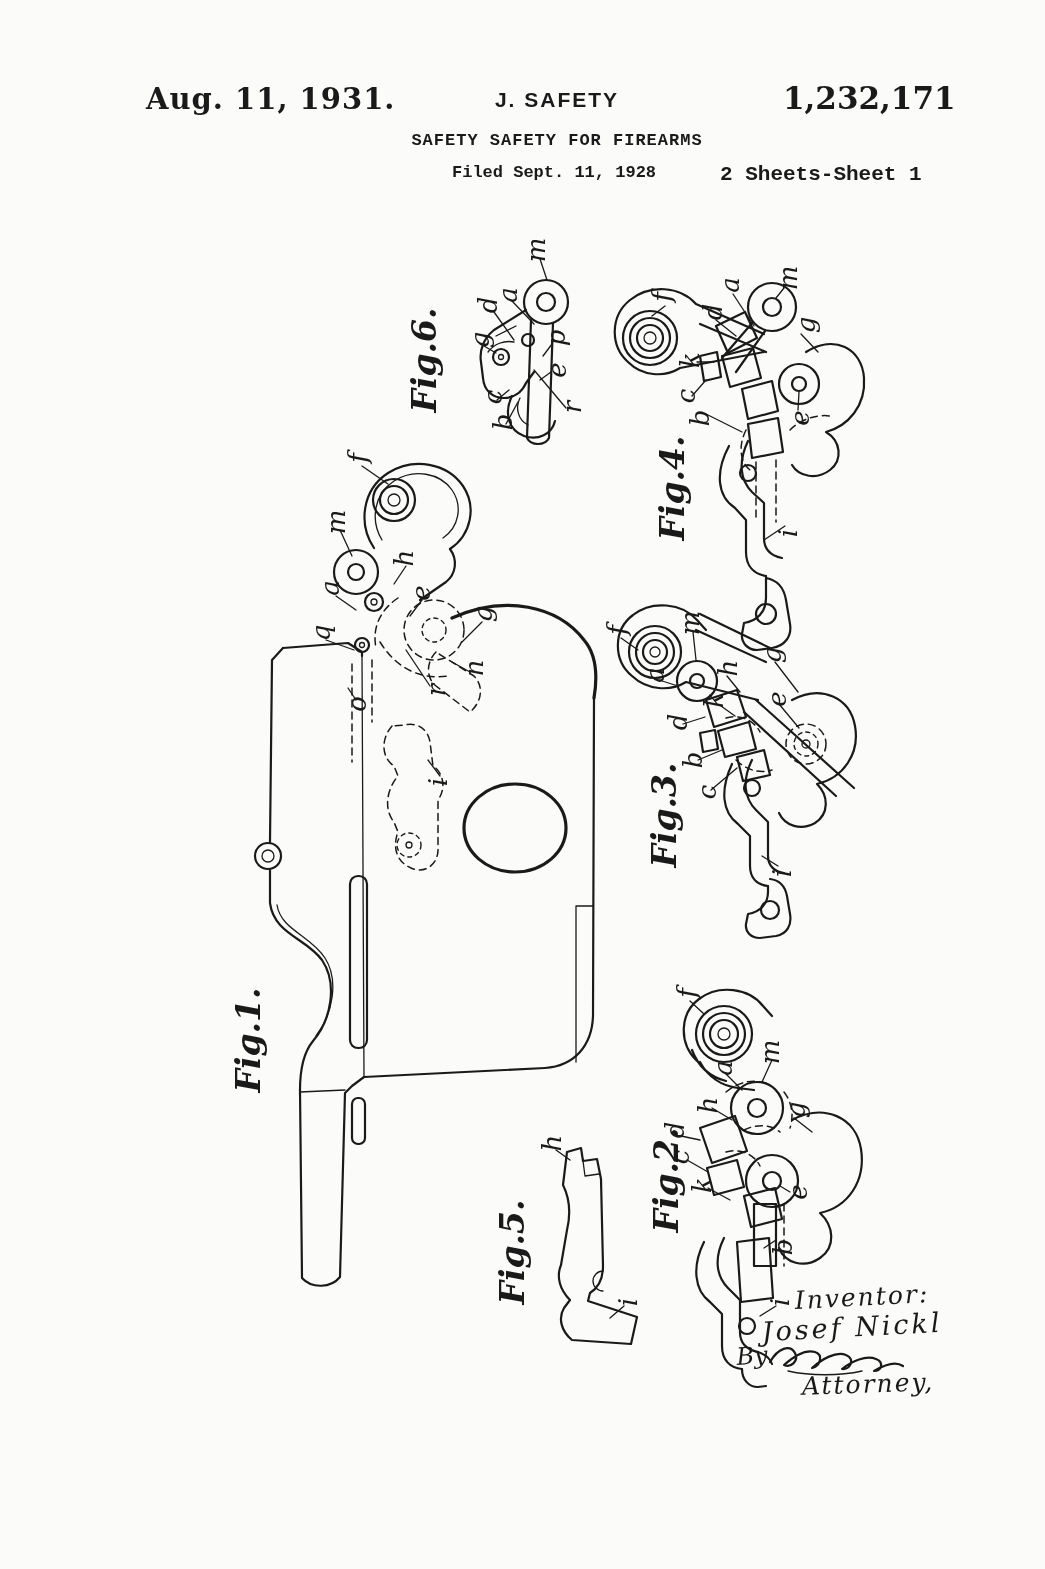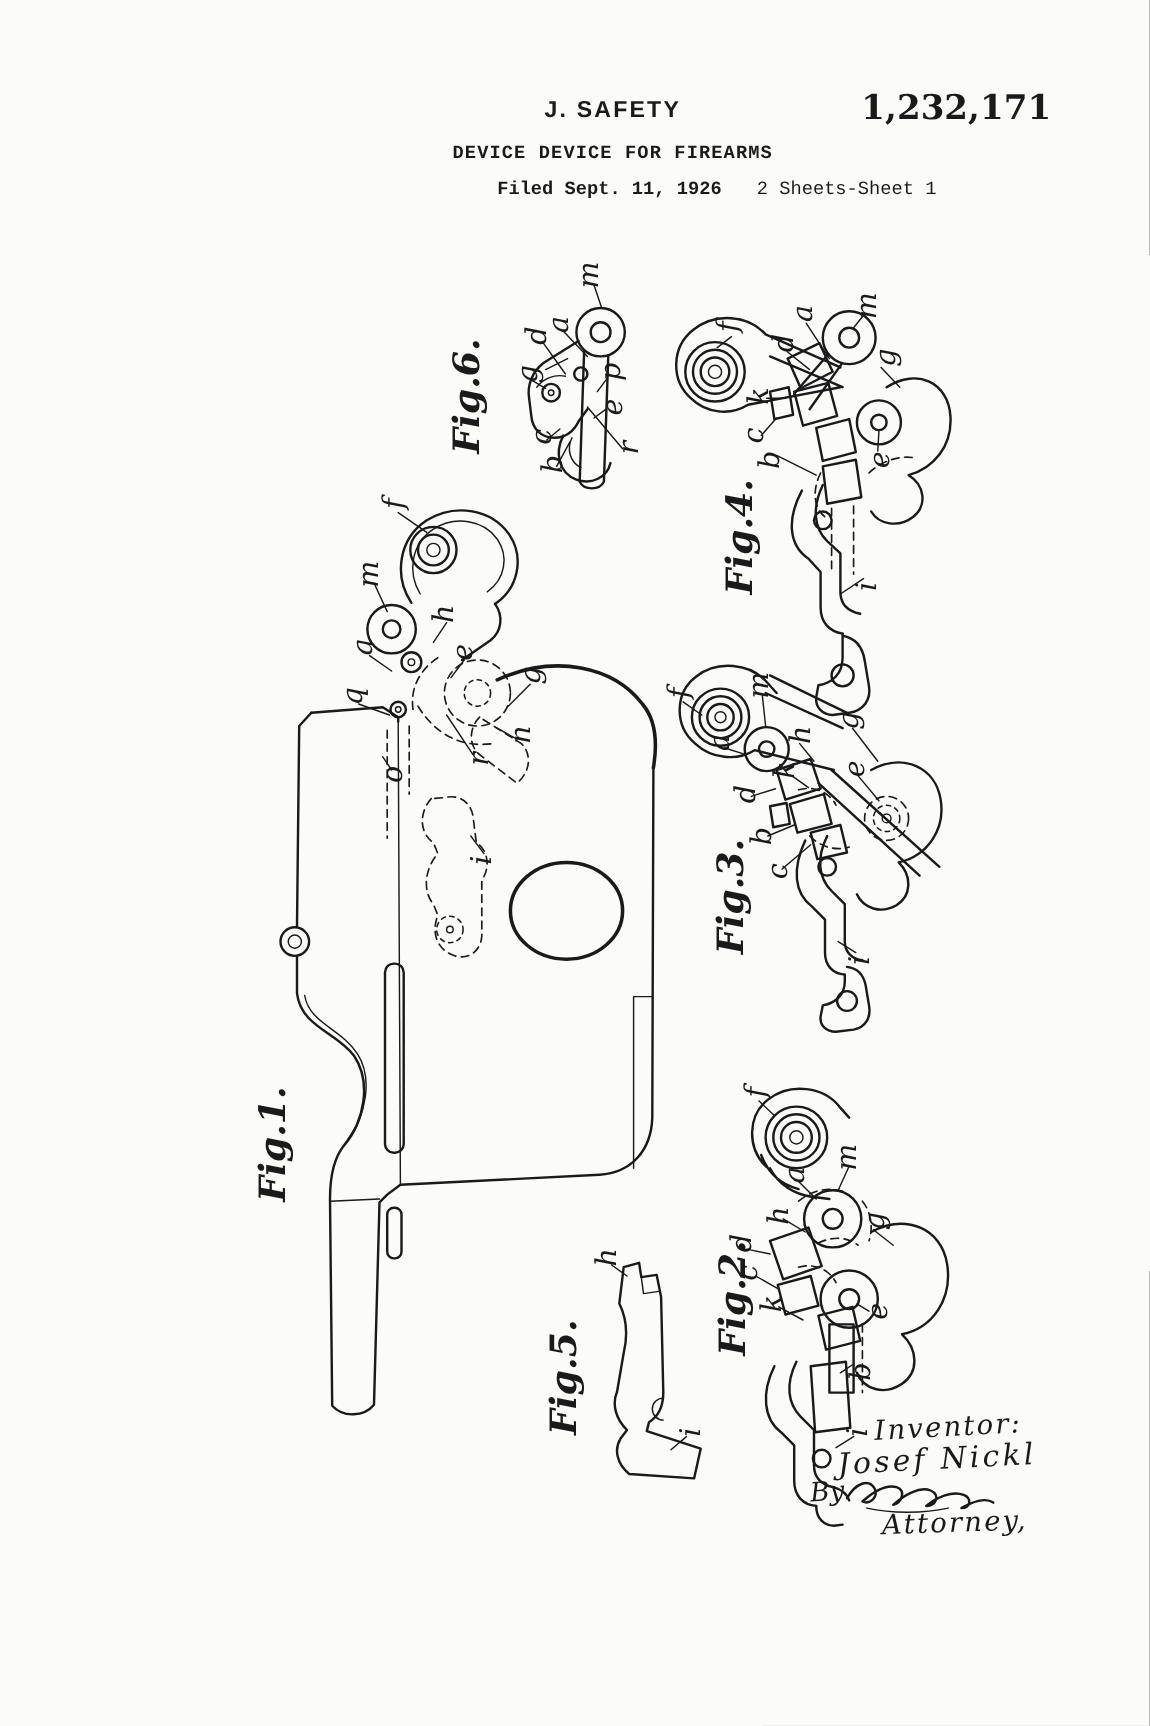--- a/index.html
+++ b/index.html
@@ -12,21 +12,21 @@
     color:#1a1a1a;
     overflow:hidden;
   }
   .abs{position:absolute;white-space:nowrap;}
   
   .hdr-date{left:146px;top:82px;font-weight:bold;font-size:29px;letter-spacing:1px;}
   .hdr-name{left:557px;top:88px;transform:translateX(-50%);font-family:"Liberation Sans",sans-serif;font-weight:bold;font-size:21px;letter-spacing:2px;}
   .hdr-number{left:783px;top:80px;font-weight:bold;font-size:31px;}
   .hdr-title{left:557px;top:131px;transform:translateX(-50%);font-family:"Liberation Mono",monospace;font-weight:bold;font-size:17px;letter-spacing:1px;}
   .hdr-filed{left:452px;top:163px;font-family:"Liberation Mono",monospace;font-weight:bold;font-size:17px;}
-  .hdr-sheet{left:688px;top:163px;font-family:"Liberation Mono",monospace;font-weight:normal;font-size:17px;}
+  .hdr-sheet{left:720px;top:163px;font-family:"Liberation Mono",monospace;font-weight:bold;font-size:21px;}
   
   .fl{
     transform:translate(-50%,-50%) rotate(-90deg);
     font-style:italic;font-weight:bold;font-size:33px;
     font-family:"DejaVu Serif",serif;
   }
   .pl{
     transform:translate(-50%,-50%) rotate(-90deg);
     font-style:italic;font-size:26px;
     font-family:"DejaVu Serif",serif;
@@ -43,24 +43,25 @@
   .thin{stroke-width:1.3;}
   .thick{stroke-width:3.2;}
   .dash{stroke-dasharray:7 5;stroke-width:1.5;}
   .dash2{stroke-dasharray:4 4;stroke-width:1.4;}
 </style>
 </head>
 <body>
 
 <div class="page">
 
+  <span class="abs hdr-date">Aug. 11, 1931.</span>
   <span class="abs hdr-name">J. SAFETY</span>
   <span class="abs hdr-number">1,232,171</span>
-  <span class="abs hdr-title">DEVICE DEVICE FOR FIREARMS</span>
-  <span class="abs hdr-filed">Filed Sept. 11, 1926</span>
+  <span class="abs hdr-title">SAFETY SAFETY FOR FIREARMS</span>
+  <span class="abs hdr-filed">Filed Sept. 11, 1928</span>
   <span class="abs hdr-sheet">2 Sheets-Sheet 1</span>
 
   <svg class="abs" style="left:0;top:0" width="1045" height="1569" viewBox="0 0 1045 1569">
     <defs>
       <pattern id="hat" width="7" height="7" patternUnits="userSpaceOnUse" patternTransform="rotate(45)">
         <rect width="7" height="7" fill="#fbfbf9"></rect>
         <line x1="0" y1="0" x2="0" y2="7" stroke="#1a1a1a" stroke-width="2.4"></line>
       </pattern>
     </defs>
 

